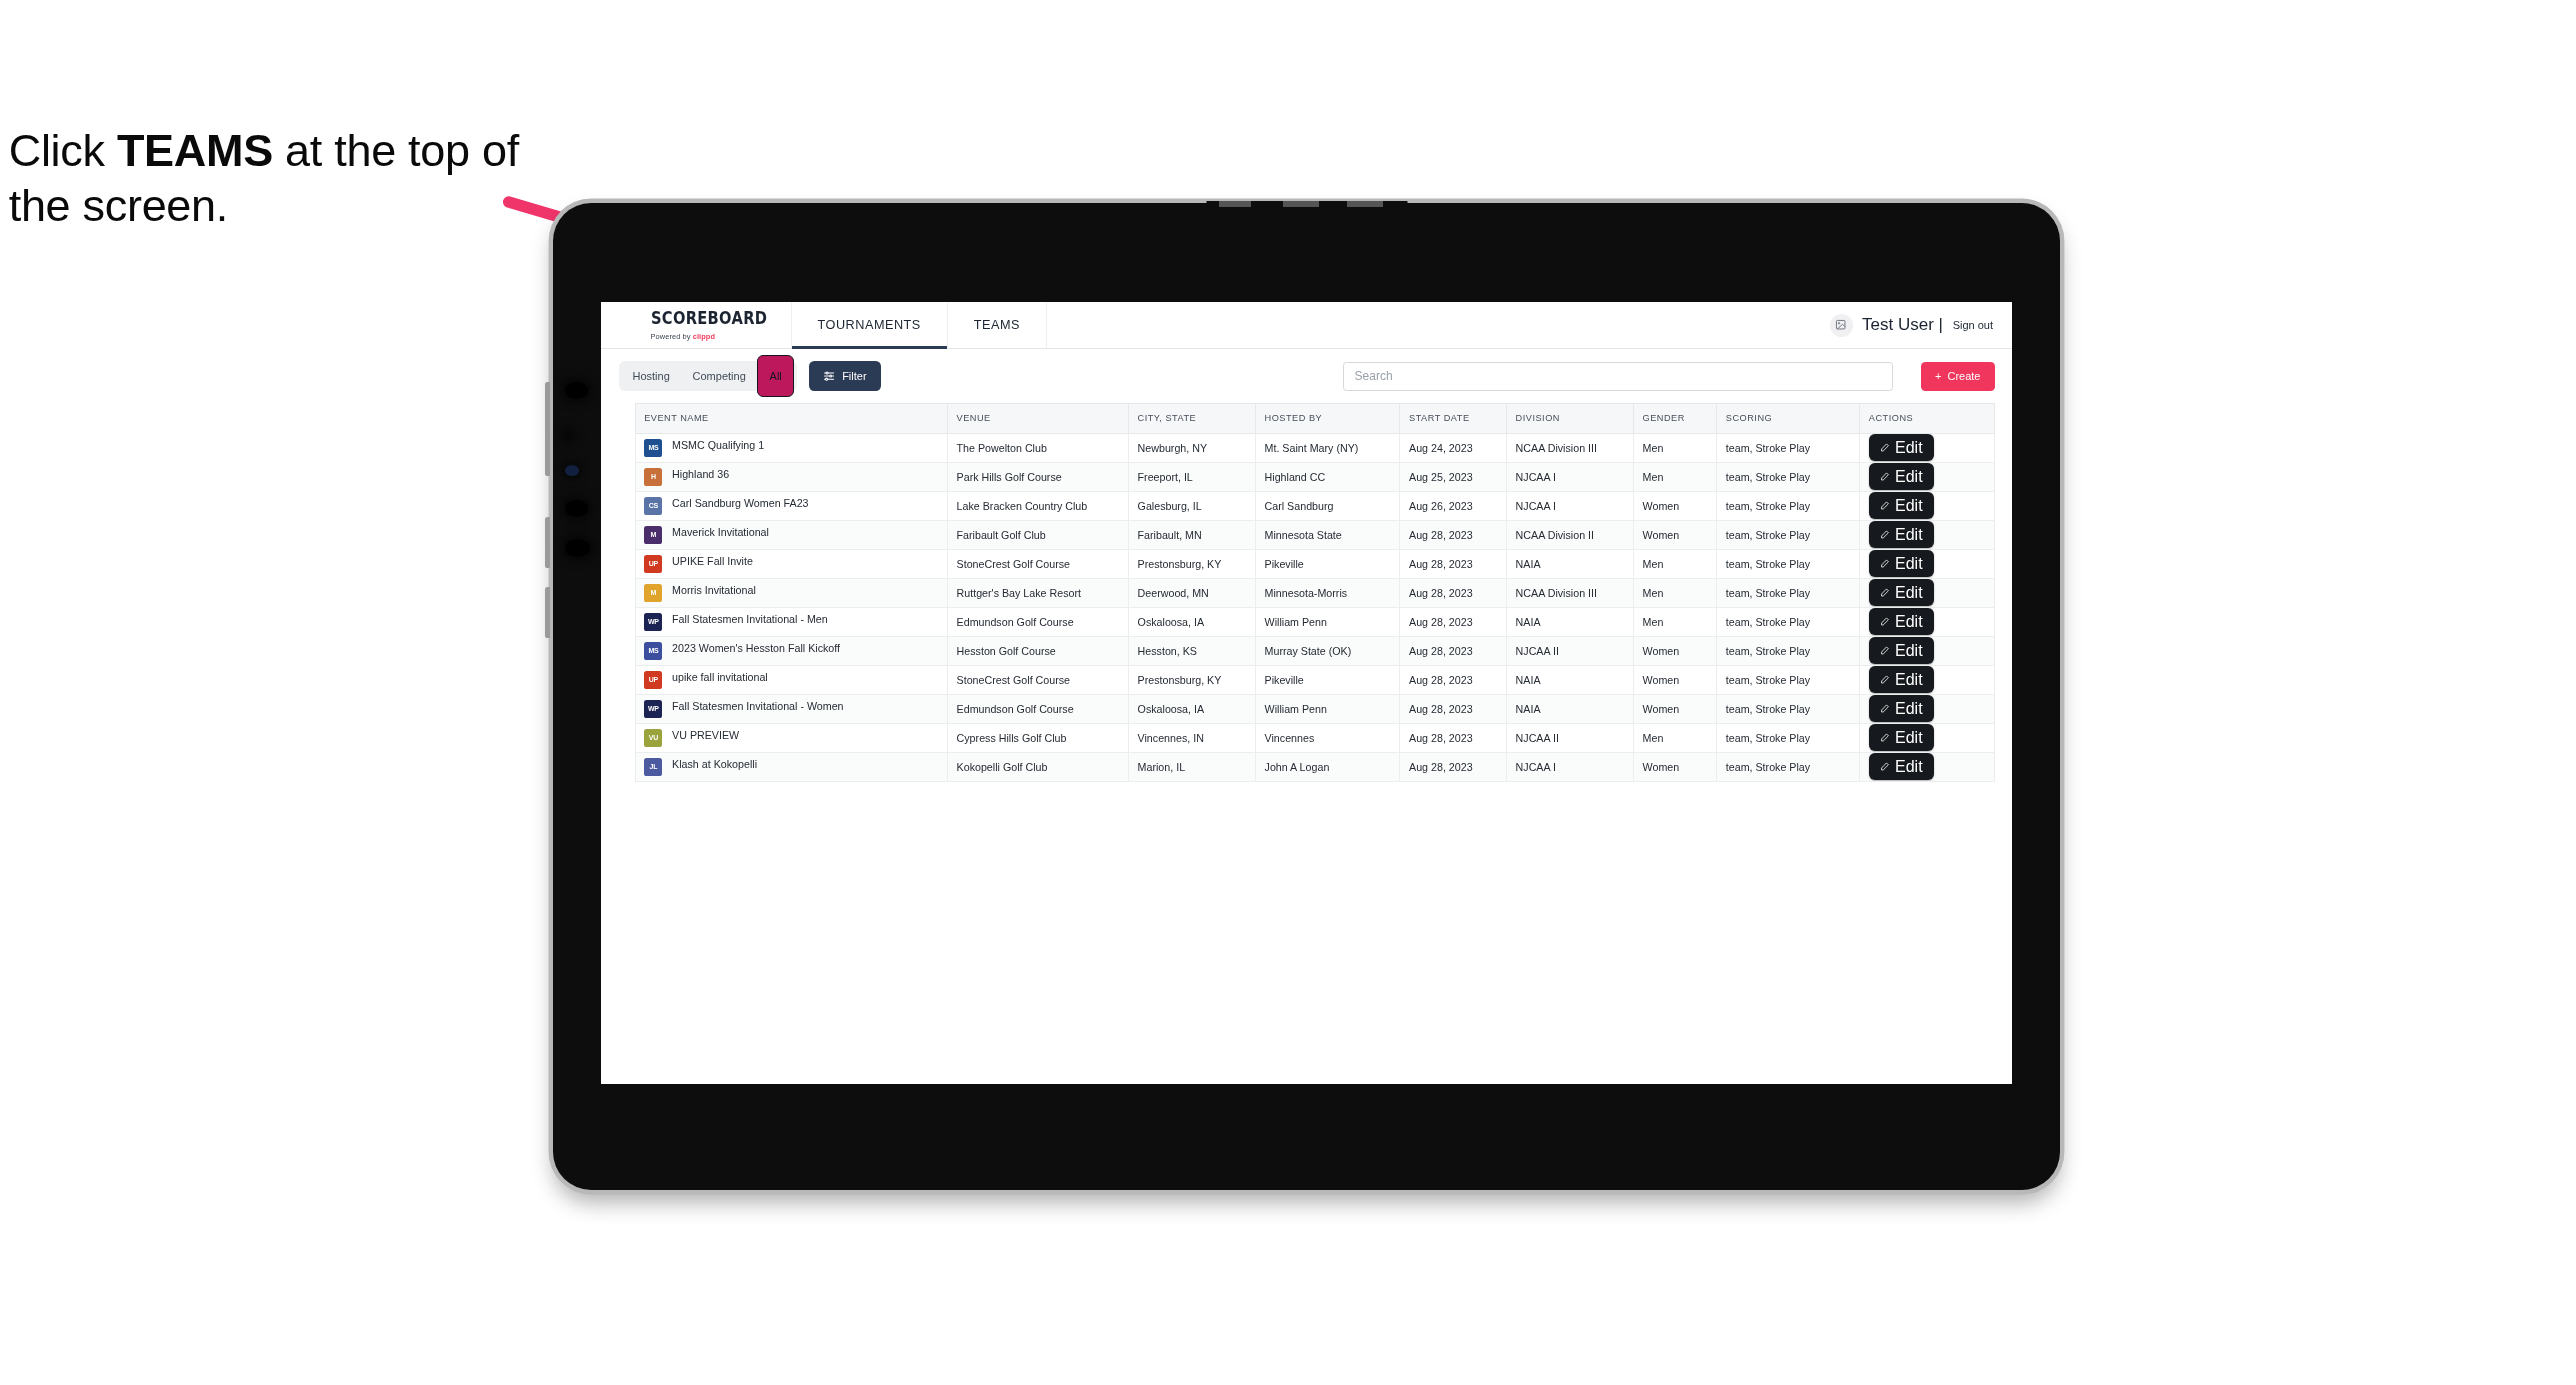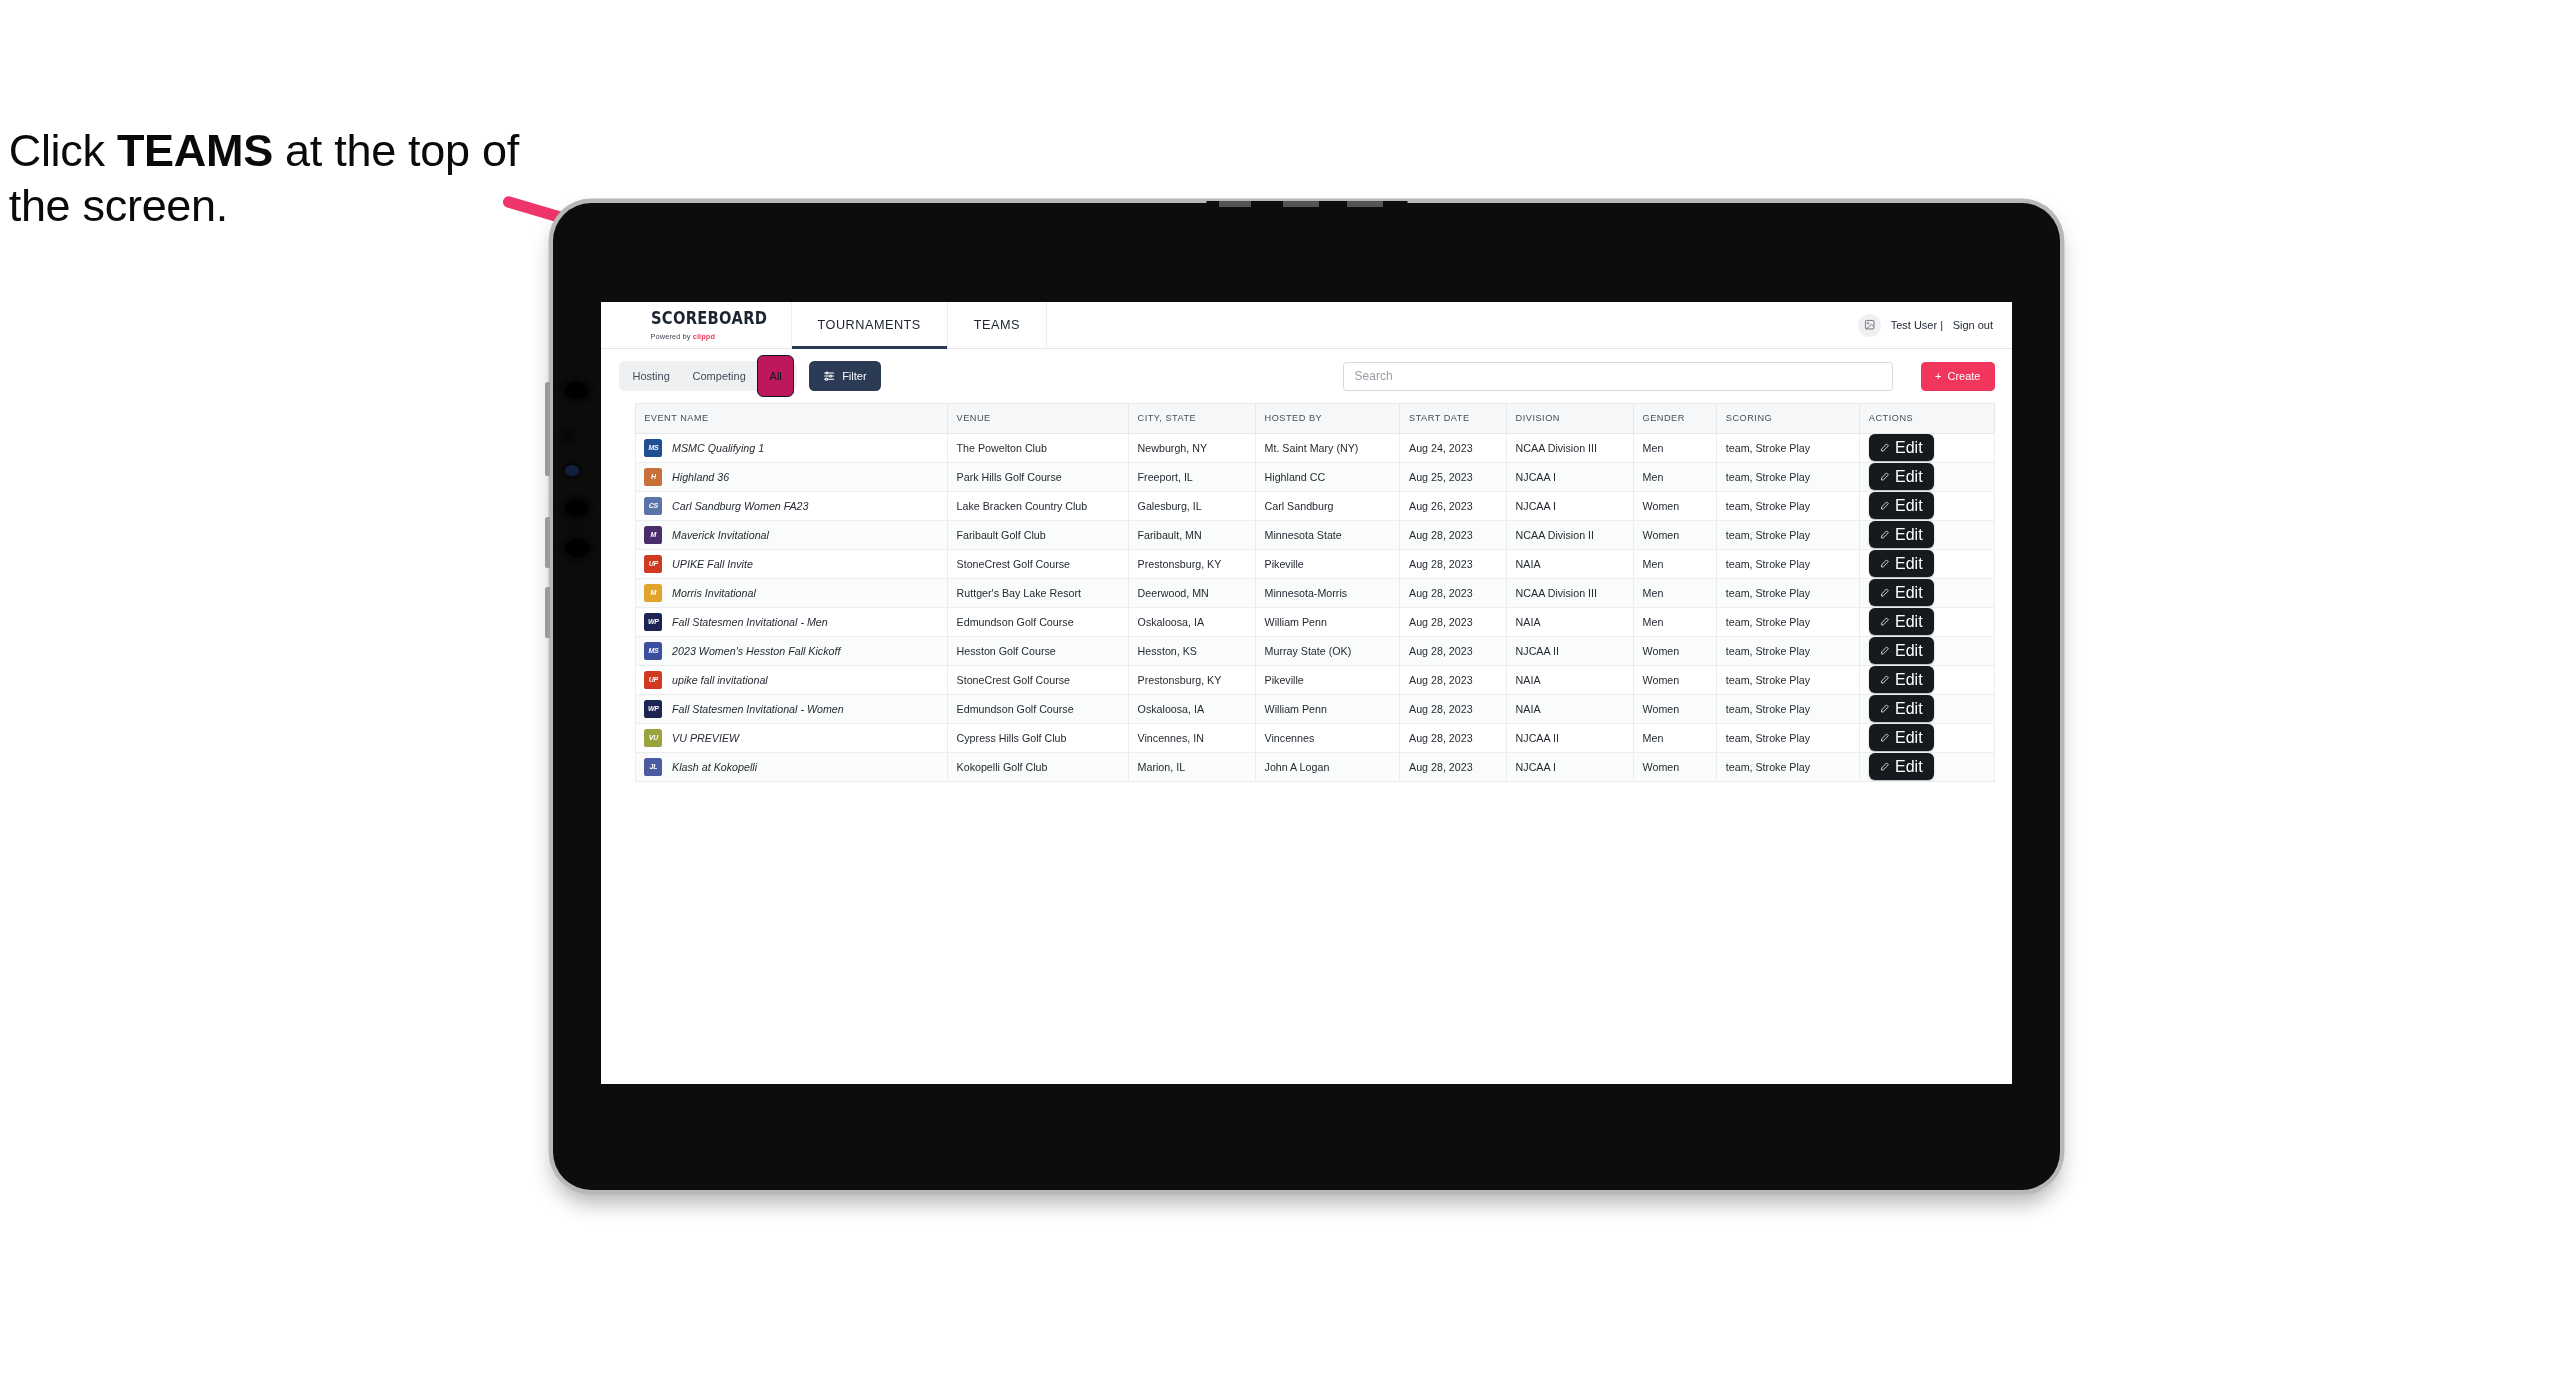--- a/index.html
+++ b/index.html
@@ -93,21 +93,21 @@
     height: 2.6px; background: #2b3a55;
   }
 
   .bar-spacer { flex: 1; }
   .userarea { display: flex; align-items: center; gap: 9.6px; padding-right: 19px; }
   .avatar {
     width: 23px; height: 23px; border-radius: 50%;
     background: #f0f0f2; display: flex; align-items: center; justify-content: center;
     color: #6d7480;
   }
-  .uname { font-size: 11px; color: #1b2430; }
+  .uname { font-size: 17px; color: #1b2430; }
   .signout { font-size: 11px; color: #1b2430; cursor: pointer; }
 
   
   .toolbar {
     display: flex; align-items: center; gap: 12.2px;
     padding: 12.2px 17.5px 11.4px 17.5px; background: #fff;
   }
   .segment {
     display: flex; align-items: center; background: #eef0f2;
     border-radius: 6.1px; padding: 2.6px; height: 30px;
@@ -151,21 +151,21 @@
   }
   thead th:first-child { border-left: 0.9px solid #e6e8ea; }
   tbody td {
     font-size: 10.7px; color: #252b33; padding: 0 8.7px;
     height: 29px; border-bottom: 0.9px solid #ebedef; border-right: 0.9px solid #ebedef;
     white-space: nowrap; overflow: hidden; text-overflow: ellipsis;
   }
   tbody td:first-child { border-left: 0.9px solid #ebedef; }
   tbody tr:nth-child(even) { background: #fafbfb; }
   tbody tr:nth-child(odd)  { background: #ffffff; }
-  .ev-cell { display: flex; align-items: center; gap: 9.6px; font-style: italic; }
+  .ev-cell { display: flex; gap: 9.6px; }
   .logo-chip {
     width: 18.3px; height: 18.3px; flex: 0 0 18.3px; border-radius: 2.6px;
     display: flex; align-items: center; justify-content: center;
     font-size: 7px; font-weight: 700; color: #fff; letter-spacing: -0.3px;
     overflow: hidden; line-height: 1;
   }
   .edit-btn {
     display: inline-flex; align-items: center; gap: 5.2px;
     background: #16191d; color: #fff; font-size: 16px;
     padding: 4.4px 11.4px; border-radius: 6px; cursor: pointer;

